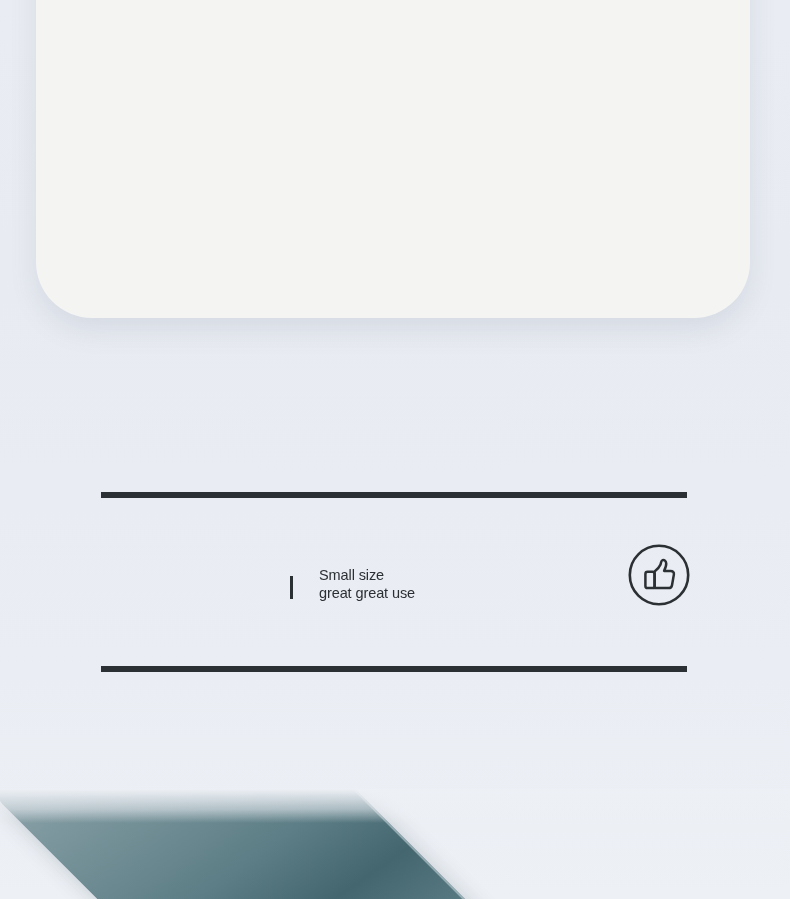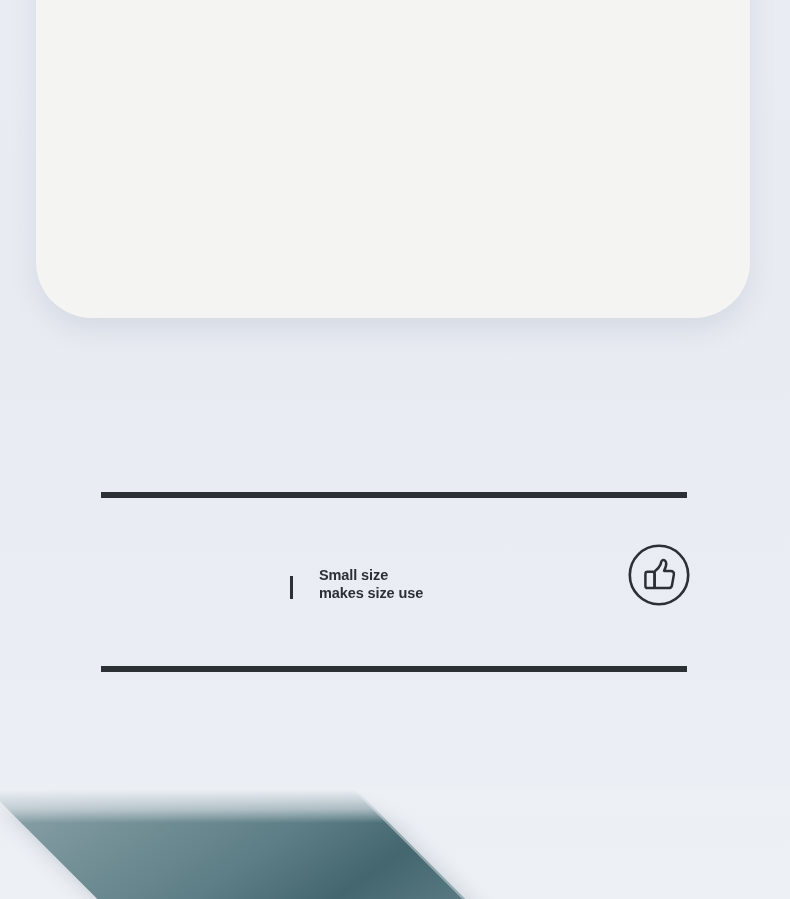--- a/index.html
+++ b/index.html
@@ -64,21 +64,21 @@
     width: 3px;
     height: 23px;
     background: #2b3034;
   }
 
   .feature-text {
     position: absolute;
     left: 218px;
     top: 74px;
     color: #2b3034;
-    font-weight: bold;
+    font-weight: normal;
     font-size: 14.5px;
     line-height: 18px;
     letter-spacing: -0.1px;
   }
 
   .thumb-icon {
     position: absolute;
     left: 526px;
     top: 51px;
     width: 64px;
@@ -157,21 +157,21 @@
 
   <div class="feature-strip">
 
     <div class="rule-bar rule-top"></div>
     <div class="rule-bar rule-bottom"></div>
 
     <div class="accent-tick"></div>
 
     <div class="feature-text">
       <div>Small size</div>
-      <div>makes size use</div>
+      <div>great great use</div>
     </div>
 
     <svg class="thumb-icon" viewBox="0 0 64 64" fill="none">
       <circle cx="32" cy="32" r="29.2" stroke="#2b3034" stroke-width="2.6" fill="none"></circle>
       <path d="M27.6 28.4 C27.6 28.4 32.0 25.2 33.4 21.8 C34.3 19.7 33.9 17.6 35.5 17.1 C37.3 16.5 39.0 18.0 39.2 20.3 C39.4 22.8 38.0 26.0 37.1 27.9 L43.6 27.9 C45.7 27.9 47.2 29.5 46.9 31.4 L45.0 42.2 C44.7 43.9 43.2 45.1 41.5 45.1 L27.6 45.1 Z" stroke="#2b3034" stroke-width="2.5" stroke-linejoin="round" fill="none"></path>
       <rect x="18.4" y="28.8" width="9.2" height="16.3" rx="2.2" stroke="#2b3034" stroke-width="2.5" fill="none"></rect>
     </svg>
   </div>
 
   <div class="product-wrap">

